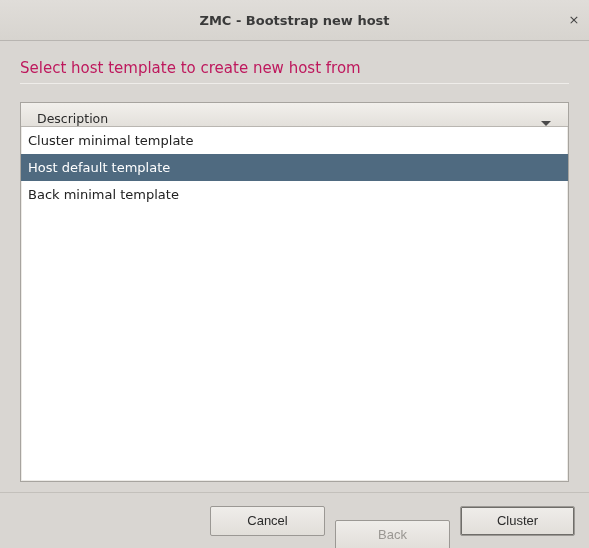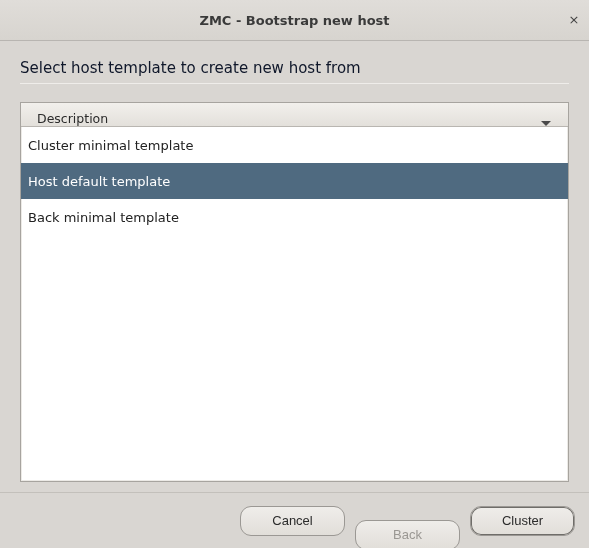--- a/index.html
+++ b/index.html
@@ -44,21 +44,21 @@
   .content {
     flex: 1;
     padding: 18px 20px 10px 20px;
     display: flex;
     flex-direction: column;
     min-height: 0;
   }
 
   .heading {
     font-size: 15px;
-    color: #0f172a;
+    color: #be185d;
     margin-bottom: 6px;
   }
   .hrule {
     height: 1px;
     background: linear-gradient(to right, #b9b6b1, #cfccC7);
     border-bottom: 1px solid #efedea;
     margin-bottom: 18px;
   }
 
   .list-container {
@@ -89,21 +89,21 @@
     border-right: 5px solid transparent;
     border-top: 5px solid #4a4a4a;
     margin-right: 1px;
   }
 
   .list-body {
     flex: 1;
     overflow: auto;
   }
   .list-row {
-    height: 36px;
+    height: 27px;
     display: flex;
     align-items: center;
     padding: 0 7px;
     font-size: 13px;
     color: #222;
     cursor: pointer;
     user-select: none;
   }
   .list-row.selected {
     background: #4f6a80;
@@ -113,25 +113,25 @@
   .button-bar {
     height: 56px;
     display: flex;
     align-items: center;
     justify-content: flex-end;
     padding: 0 14px;
     gap: 10px;
     border-top: 1px solid #c3c0bb;
   }
   .btn {
-    width: 105px;
+    width: 115px;
     height: 30px;
     background: linear-gradient(#efedea, #e1ded9);
     border: 1px solid #9b9894;
-    border-radius: 11px;
+    border-radius: 2px;
     font-size: 13px;
     color: #2b2b2b;
     cursor: pointer;
   }
   .btn.focused {
     box-shadow: inset 0 0 0 1px #6f6d69;
   }
   .btn.disabled {
     color: #9a9793;
     cursor: default;

